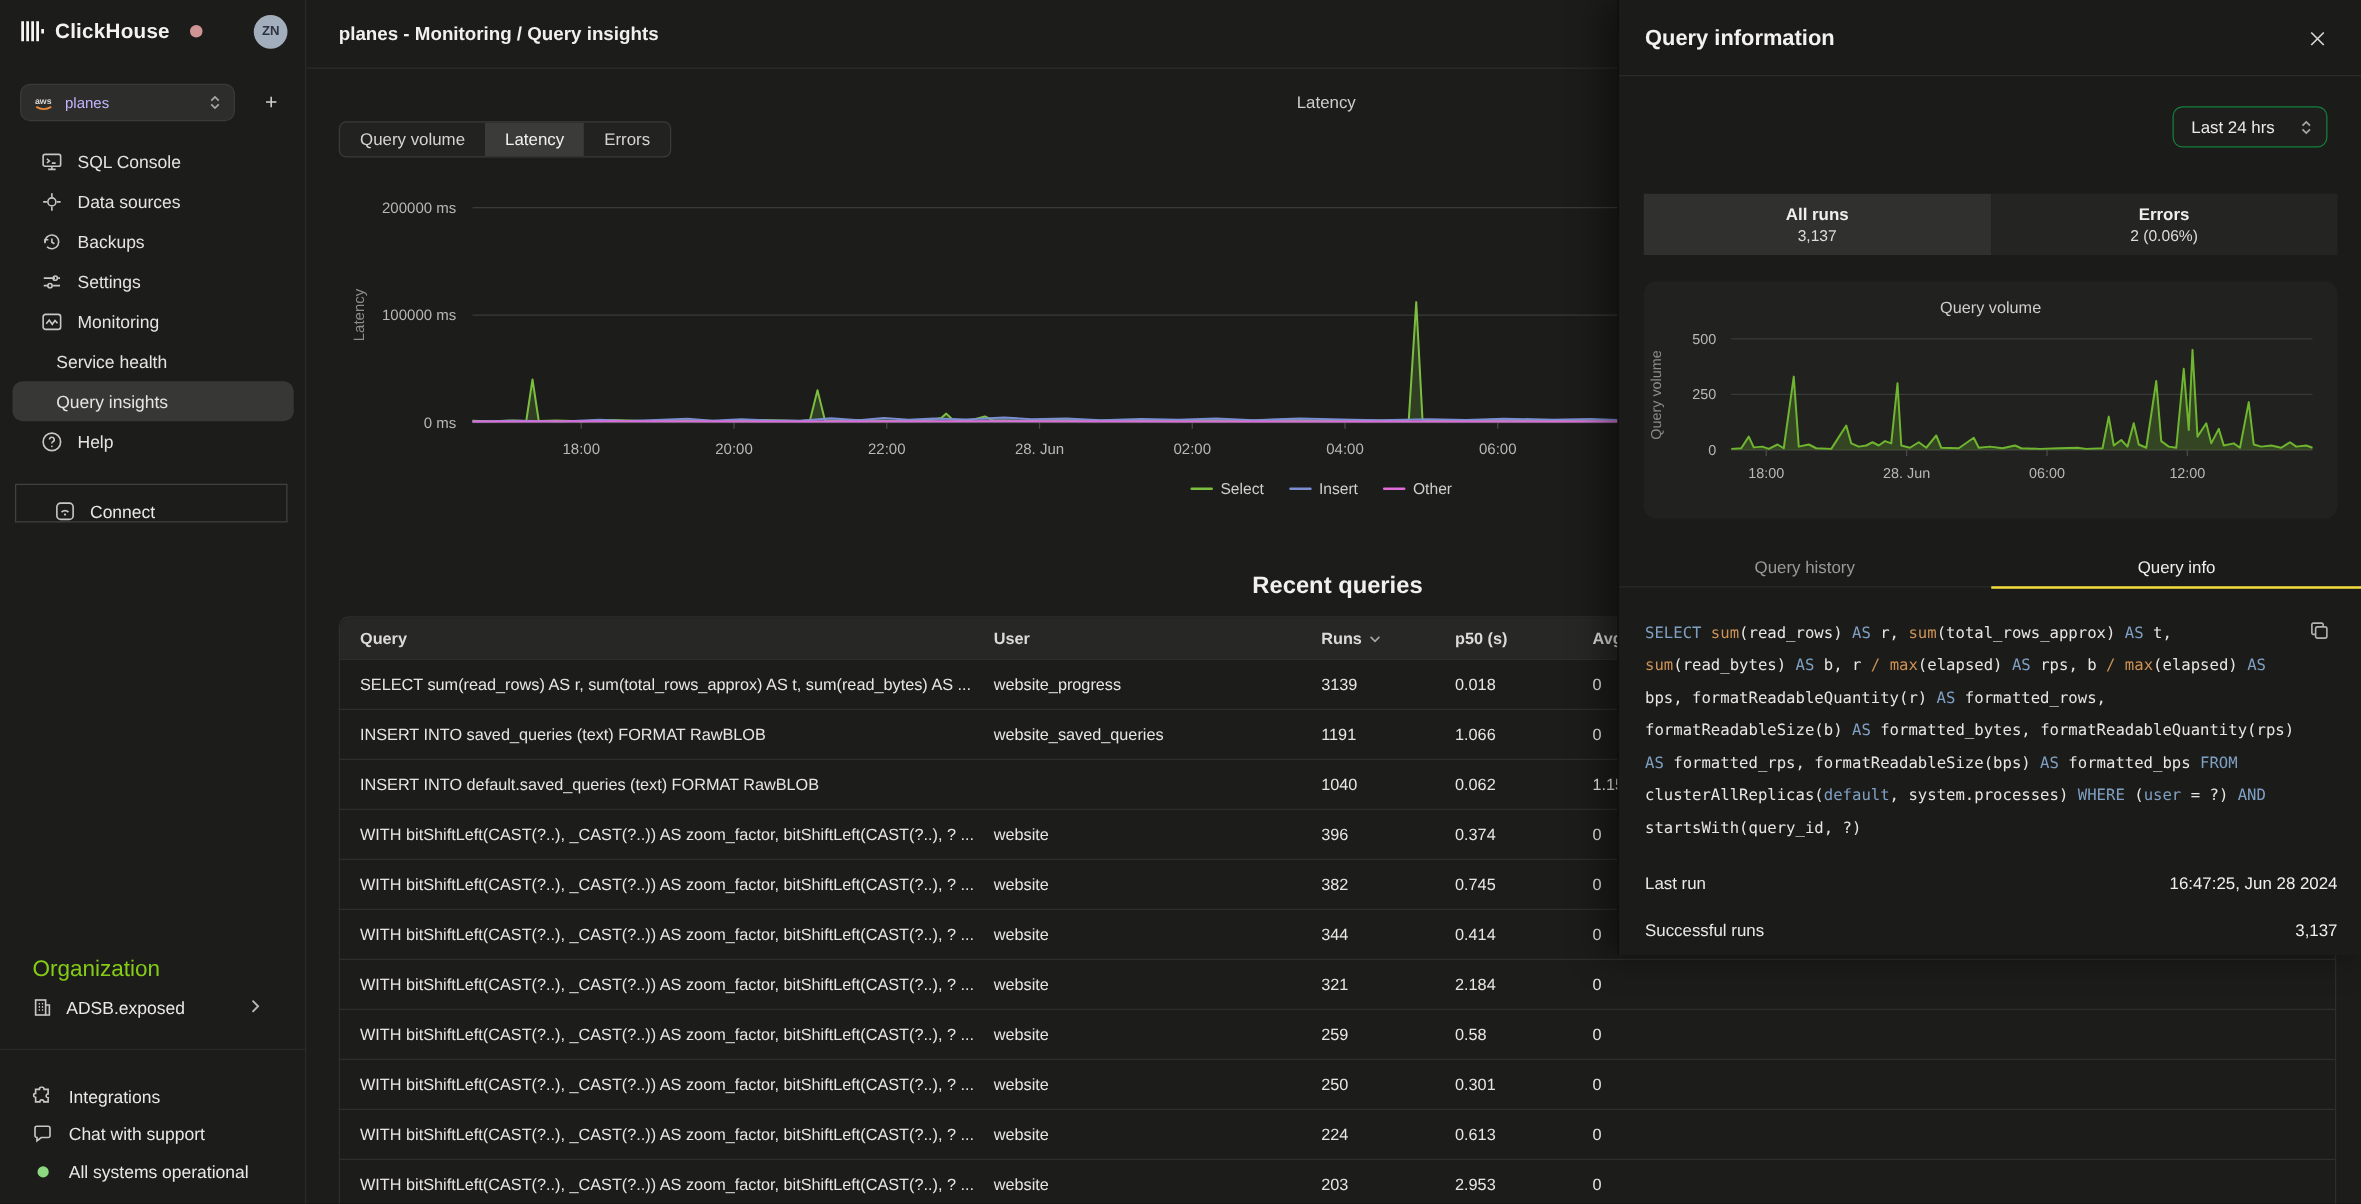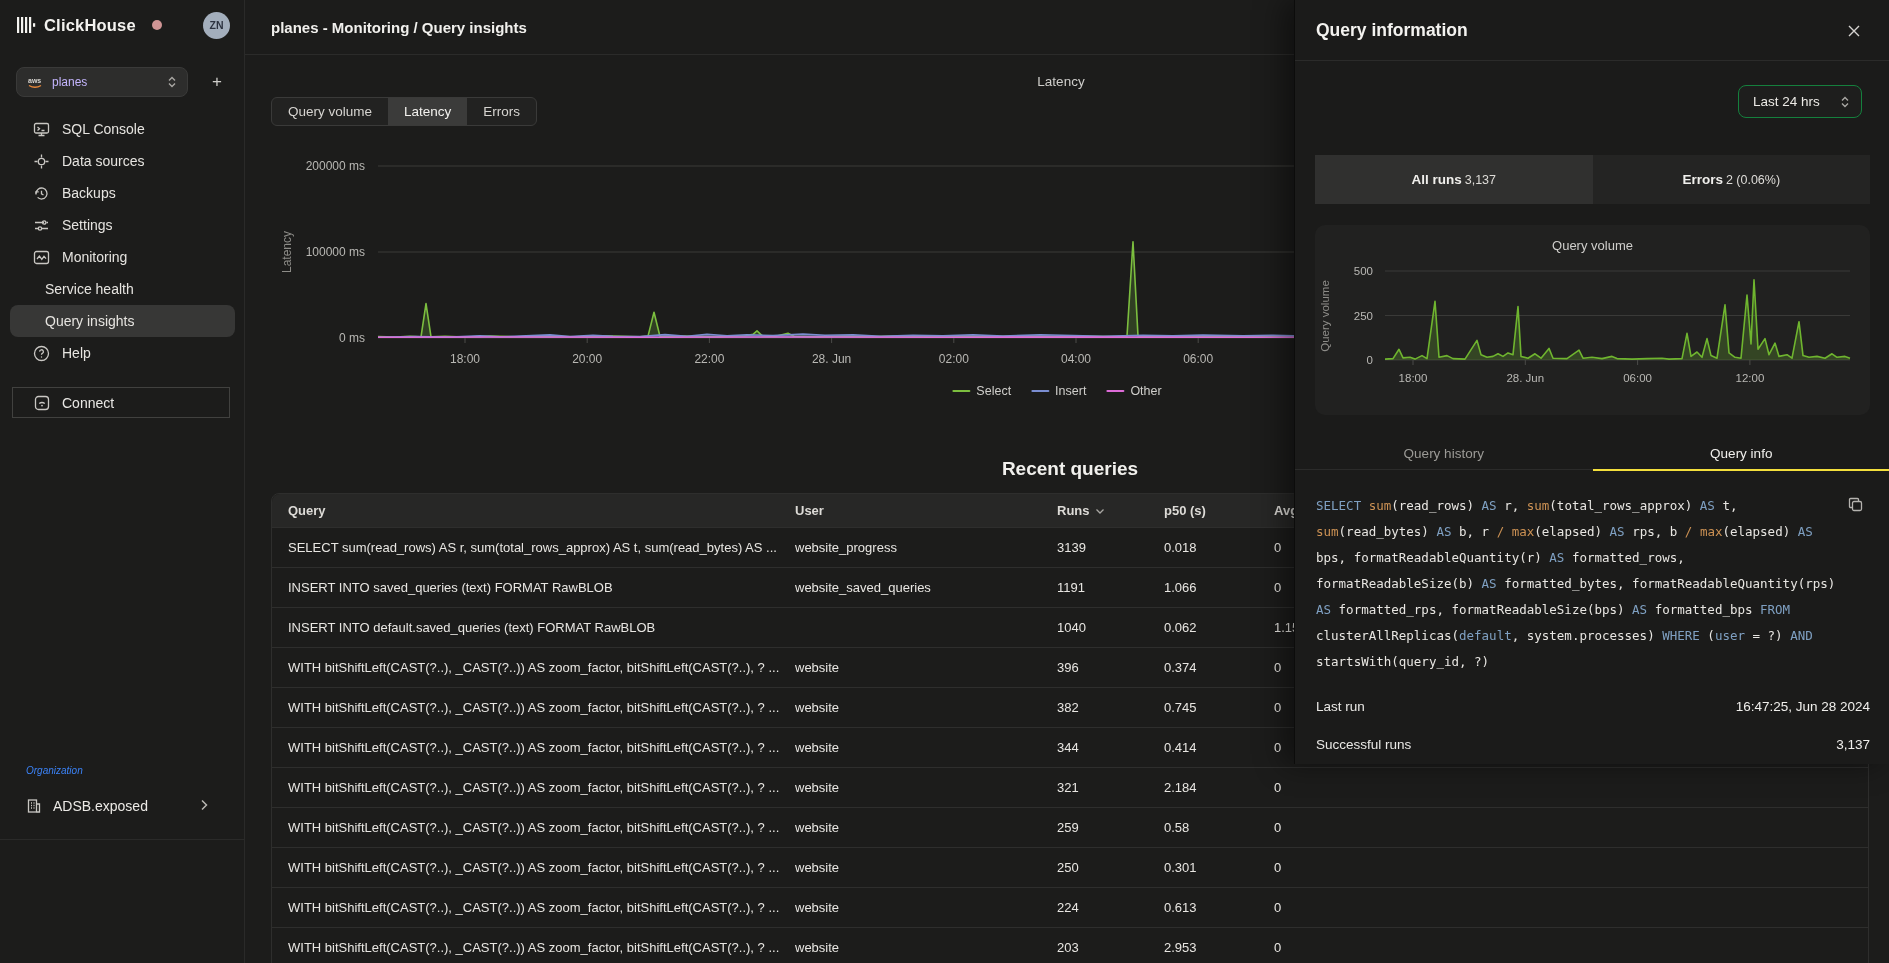--- a/index.html
+++ b/index.html
@@ -15,23 +15,23 @@
   .avatar { margin-left:auto; width:27px; height:27px; border-radius:50%; background:#a3aebc; color:#2d3340; font-size:10.5px; font-weight:700; display:flex; align-items:center; justify-content:center; }
   .ws-row { position:absolute; left:16px; top:67px; width:214px; height:30px; display:flex; align-items:center; }
   .ws-select { width:172px; height:30px; background:#2d2d2c; border:1px solid #3a3a39; border-radius:8px; display:flex; align-items:center; padding:0 10px; gap:9px; cursor:pointer; }
   .ws-name { font-size:12px; color:#c4b5fd; flex:1; }
   .plus-btn { margin-left:auto; width:26px; height:26px; display:flex; align-items:center; justify-content:center; color:#cfcecb; font-size:17px; cursor:pointer; border-radius:6px; }
   .nav { position:absolute; left:10px; top:113px; width:225px; }
   .nav-item { height:32px; display:flex; align-items:center; gap:12px; padding:0 0 0 23px; border-radius:8px; font-size:14px; color:#e6e4e0; cursor:pointer; }
   .nav-item .ic { width:17px; height:17px; color:#c9c7c3; flex:none; display:flex; }
   .nav-item.indent { padding-left:35px; }
   .nav-item.active { background:#373736; }
-  .connect-btn { position:absolute; left:12px; top:387px; width:218px; height:31px; border:1px solid #41413f; border-radius:0; display:flex; align-items:center; gap:12px; padding-left:21px; font-size:14px; color:#e9e8e5; cursor:pointer; }
+  .connect-btn { position:absolute; left:12px; top:387px; width:218px; height:31px; border:1px solid #41413f; border-radius:0; display:flex; align-items:flex-end; gap:12px; padding-left:31px; font-size:14px; color:#e9e8e5; cursor:pointer; }
   .connect-btn .ic { width:16px; height:16px; color:#c9c7c3; display:flex; }
-  .org-label { position:absolute; left:26px; top:765px; font-size:10px; color:#3b82f6;font-style:italic; }
+  .org-label { position:absolute; left:26px; top:765px; font-size:18px; color:#84cc16; }
   .org-row { position:absolute; left:12px; top:791px; width:218px; height:30px; display:flex; align-items:center; gap:11px; padding-left:14px; font-size:14px; color:#eceae6; cursor:pointer; }
   .org-row .ic { width:16px; height:16px; color:#c9c7c3; display:flex; }
   .org-row .chev { margin-left:auto; margin-right:22px; color:#b9b7b3; }
   .side-divider { position:absolute; left:0; top:839px; width:245px; height:1px; background:#2a2a29; }
   .foot { position:absolute; left:12px; top:862px; width:225px; }
   .foot-item { height:30px; display:flex; align-items:center; gap:13px; padding-left:14px; font-size:14px; color:#e9e8e5; cursor:pointer; }
   .foot-item .ic { width:16px; height:16px; color:#c9c7c3; display:flex; align-items:center; justify-content:center; }
   .status-dot { width:9px; height:9px; border-radius:50%; background:#8dd97f; margin:0 3.5px; }
 
   
@@ -57,21 +57,21 @@
   .thead > div { font-size:13px; font-weight:600; color:#dddbd7; display:flex; align-items:center; gap:5px; }
   .sort-chev { color:#a9a7a3; display:flex; }
 
   
   .panel { position:absolute; left:1294px; top:0; width:595px; height:764px; background:#1b1b1a; border-left:1px solid #0c0c0b; box-shadow:-10px 0 28px rgba(0,0,0,.45); z-index:10; overflow:hidden; }
   .panel-title { position:absolute; left:21px; top:20px; font-size:17.5px; font-weight:700; color:#f3f2ef; }
   .panel-close { position:absolute; right:26px; top:22px; width:18px; height:18px; color:#d6d4d0; cursor:pointer; display:flex; }
   .panel-hdiv { position:absolute; left:0; top:60px; width:100%; height:1px; background:#2b2b2a; }
   .range-btn { position:absolute; right:27px; top:85px; width:124px; height:33px; border:1px solid #15803d; border-radius:8px; display:flex; align-items:center; justify-content:space-between; padding:0 11px 0 14px; font-size:13.5px; color:#eceae6; cursor:pointer; background:#1e1e1d; }
   .sum-tabs { position:absolute; left:20px; top:155px; width:555px; height:49px; display:flex; }
-  .sum-tab { width:50%; display:flex; align-items:center; justify-content:center; gap:3px; cursor:pointer; background:#242423; }
+  .sum-tab { width:50%; display:flex; flex-direction:column; align-items:center; justify-content:center; gap:3px; cursor:pointer; background:#242423; }
   .sum-tab.active { background:#30302f; }
   .sum-tab .l { font-size:13.5px; font-weight:600; color:#f0efec; }
   .sum-tab .v { font-size:12.5px; color:#dedcd8; }
   .qv-card { position:absolute; left:20px; top:225px; width:555px; height:190px; background:#212120; border-radius:10px; }
   .qv-title { position:absolute; left:50%; top:13px; transform:translateX(-50%); font-size:13px; color:#cfcecb; }
   .ptabs { position:absolute; left:0; top:437px; width:595px; height:33px; border-bottom:1px solid #2b2b2a; display:flex; }
   .ptab { width:50%; display:flex; align-items:center; justify-content:center; font-size:13.5px; color:#9b9a96; cursor:pointer; position:relative; }
   .ptab.active { color:#f0efec; }
   .ptab.active::after { content:""; position:absolute; left:0; right:0; bottom:-2px; height:2.5px; background:#f3df3c; }
   .sqlbox { position:absolute; left:21px; top:493px; width:524px; font-family:"DejaVu Sans Mono", monospace; font-size:12.5px; line-height:26px; color:#e8e6e2; word-wrap:break-word; }
@@ -214,20 +214,44 @@
           </svg>
       </span>
       <span>ADSB.exposed</span>
       <span class="chev">
         <svg width="8" height="12" viewBox="0 0 8 12" fill="none" stroke="currentColor" stroke-width="1.5">
             <path d="M2 1.5 6.5 6 2 10.5"></path>
           </svg>
       </span>
     </div>
     <div class="side-divider"></div>
+    <div class="foot" id="foot-list">
+        <div class="foot-item">
+          <span class="ic">
+            <svg width="16" height="16" viewBox="0 0 16 16" fill="none" stroke="currentColor" stroke-width="1.3">
+              <path d="M5.5 2.5h-3v3.2a1.6 1.6 0 1 0 0 3.2v3.6h3.4a1.6 1.6 0 1 1 3.2 0h3.4V9.3a1.6 1.6 0 1 1 0-3.2V2.5h-3.2a1.6 1.6 0 1 0-3.8 0z"></path>
+            </svg>
+          </span>
+          <span>Integrations</span>
+        </div>
+        <div class="foot-item">
+          <span class="ic">
+            <svg width="16" height="16" viewBox="0 0 16 16" fill="none" stroke="currentColor" stroke-width="1.3">
+              <path d="M2 3.5A1.5 1.5 0 0 1 3.5 2h9A1.5 1.5 0 0 1 14 3.5v6a1.5 1.5 0 0 1-1.5 1.5H7l-3.4 2.6V11H3.5A1.5 1.5 0 0 1 2 9.5z"></path>
+            </svg>
+          </span>
+          <span>Chat with support</span>
+        </div>
+        <div class="foot-item">
+          <span class="ic">
+            <span class="status-dot"></span>
+          </span>
+          <span>All systems operational</span>
+        </div>
+      </div>
   </div>
 
   <div class="main">
     <div class="main-header">
       <div class="main-title">planes - Monitoring / Query insights</div>
     </div>
 
     <div class="tabgroup" id="main-tabs">
         <div class="tab">Query volume</div>
         <div class="tab active">Latency</div>

